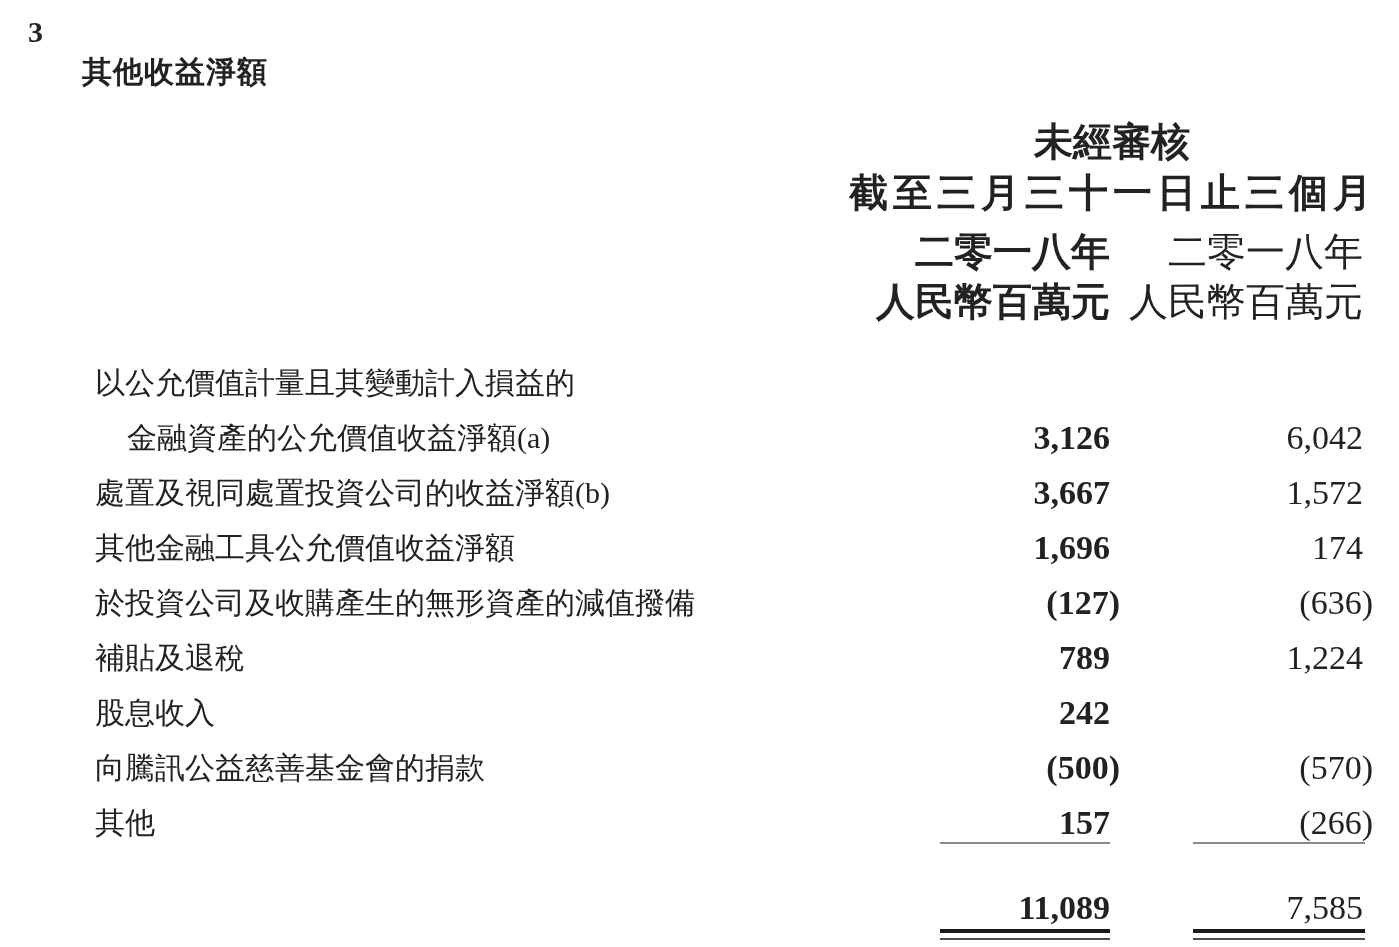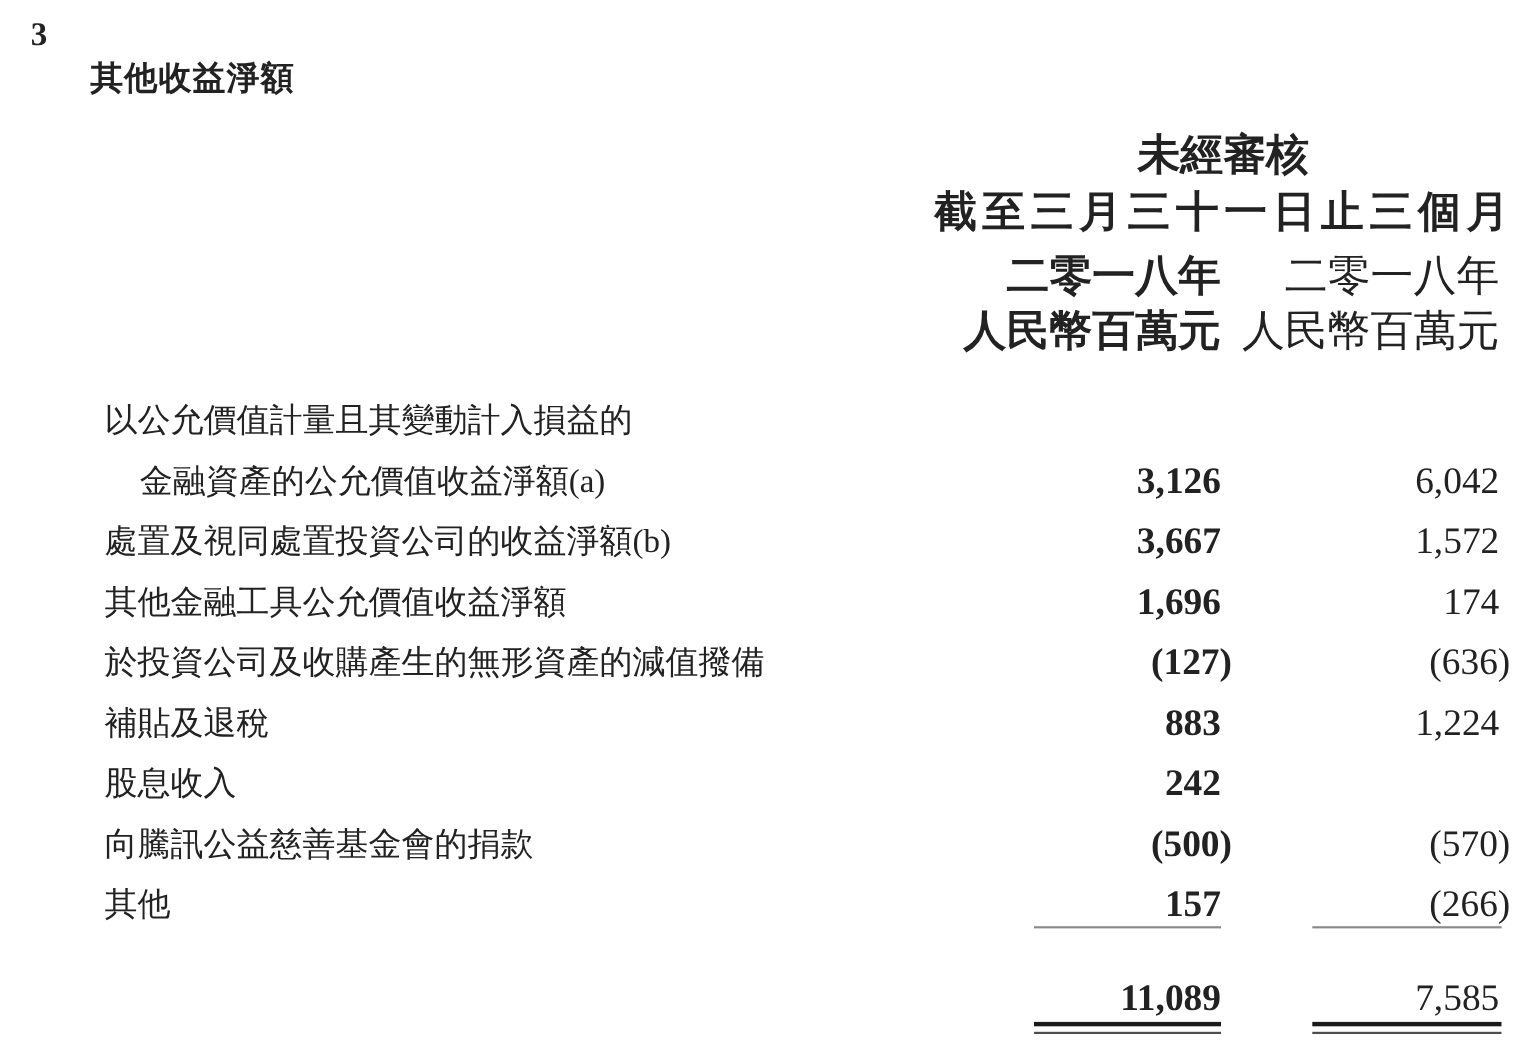--- a/index.html
+++ b/index.html
@@ -100,21 +100,21 @@
       <div class="val v1">1,696</div>
       <div class="val v2">174</div>
     </div>
     <div class="row">
       <div class="label">於投資公司及收購產生的無形資產的減值撥備</div>
       <div class="val v1 hang">(127)</div>
       <div class="val v2 hang">(636)</div>
     </div>
     <div class="row">
       <div class="label">補貼及退稅</div>
-      <div class="val v1">883</div>
+      <div class="val v1">789</div>
       <div class="val v2">1,224</div>
     </div>
     <div class="row">
       <div class="label">股息收入</div>
       <div class="val v1">242</div>
     </div>
     <div class="row">
       <div class="label">向騰訊公益慈善基金會的捐款</div>
       <div class="val v1 hang">(500)</div>
       <div class="val v2 hang">(570)</div>

